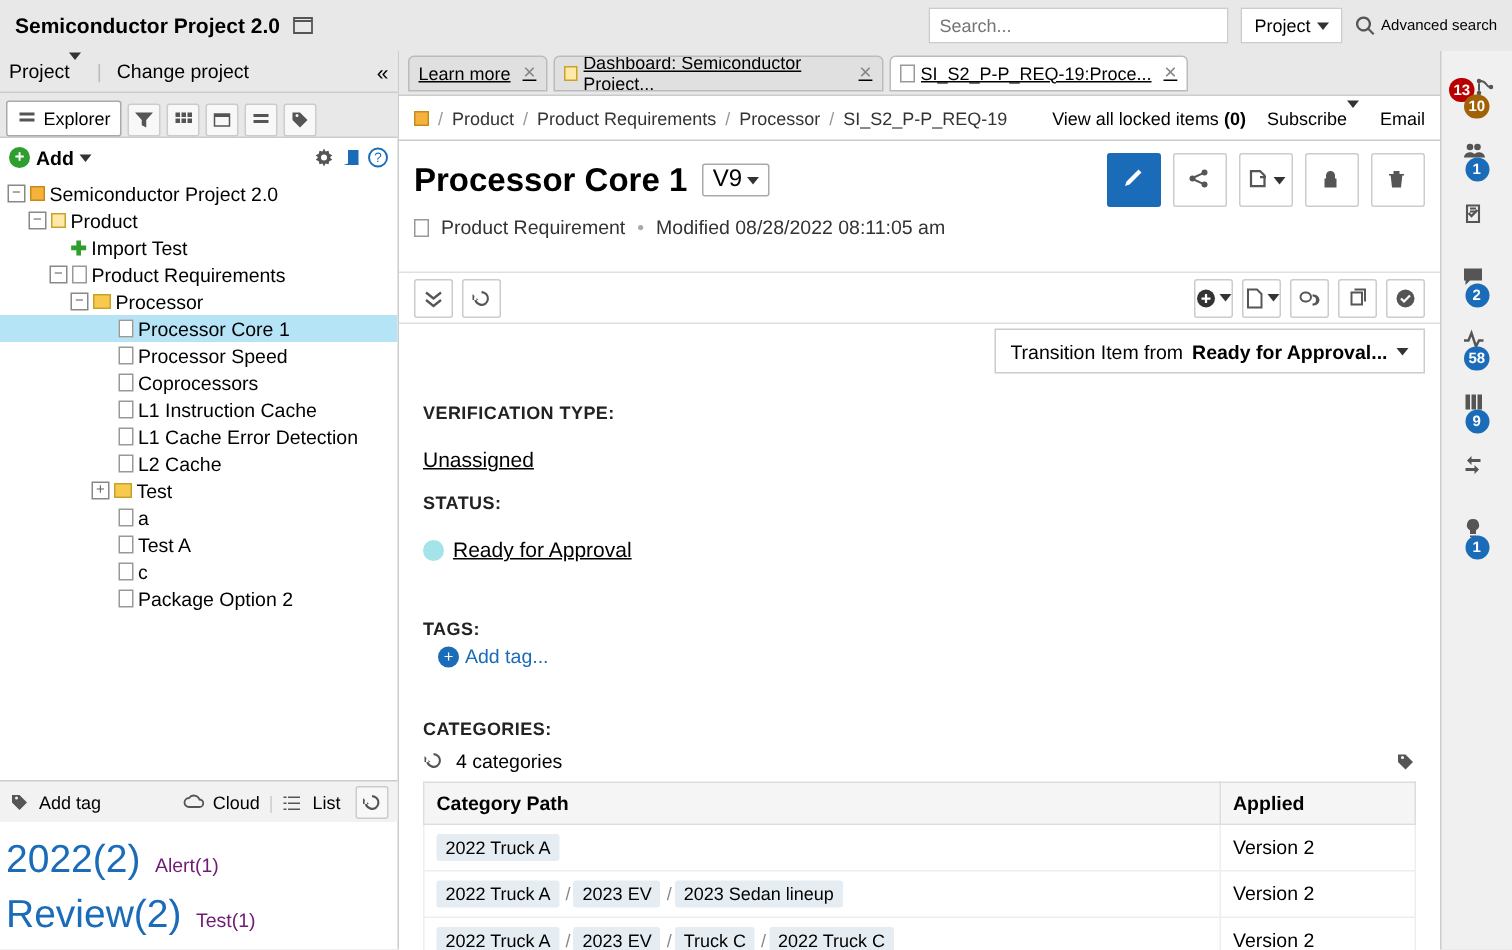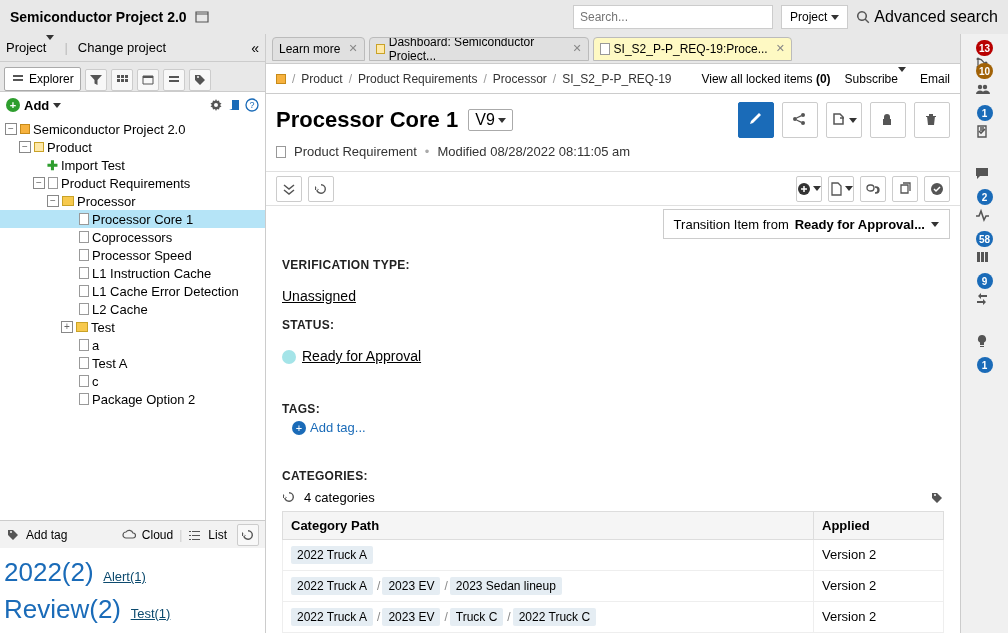--- a/index.html
+++ b/index.html
@@ -2,21 +2,21 @@
 <html><head>
 <meta charset="utf-8">
 <style>
 * { box-sizing: border-box; font-family: Arial, Helvetica, sans-serif; }
 body { margin:0; padding:0; background:#e8e8e8; font-size:13px; color:#000; overflow:hidden;}
 .topbar { height:34px; background:#e8e8e8; display:flex; align-items:center; padding:0 10px; gap:8px;}
 .topbar .title { font-weight:bold; font-size:14px;}
 .search-wrap { margin-left:auto; display:flex; align-items:center; gap:8px;}
 .search-input { height:24px; width:200px; border:1px solid #ccc; padding:0 6px; font-size:12px; background:#fff;}
 .search-scope { height:24px; background:#fff; border:1px solid #ccc; display:flex; align-items:center; padding:0 8px; gap:4px; font-size:12px;}
-.adv-search { display:flex; align-items:center; gap:4px; font-size:16px;}
+.adv-search { display:flex; align-items:center; gap:4px; font-size:10px;}
 .caret { width:0;height:0;border-left:4px solid transparent;border-right:4px solid transparent;border-top:5px solid #333;}
 .ico-svg { width:14px; height:14px; fill:#555; display:inline-block; vertical-align:middle;}
 .ico-svg-lg { width:16px; height:16px; fill:#555;}
 
 .shell { display:grid; grid-template-columns: 266px 1fr 48px; height: calc(633px - 34px); }
 
 
 .leftcol { background:#fff; border-right:1px solid #ccc; display:flex; flex-direction:column;}
 .left-menubar { height:28px; background:#e8e8e8; border-bottom:1px solid #ccc; display:flex; align-items:center; padding:0 6px; gap:10px; font-size:13px;}
 .left-menubar .collapse { margin-left:auto; font-size:14px;}
@@ -33,41 +33,41 @@
 .folder-y { width:12px; height:10px; background:#f7c94d; border:1px solid #c9a227; display:inline-block;}
 .doc-ico { width:10px; height:12px; background:#fff; border:1px solid #999; display:inline-block; position:relative;}
 .box-ico { width:10px; height:10px; border:1px solid #c9a227; background:#ffe9a8; display:inline-block;}
 .proj-ico { width:10px; height:10px; background:#f7b23e; border:1px solid #c78b1a; display:inline-block;}
 .ind { display:inline-block;}
 
 .tag-bar { height:28px; border-top:1px solid #ccc; background:#f2f2f2; display:flex; align-items:center; gap:6px; padding:0 6px; font-size:12px;}
 .tag-bar .spacer { flex:1;}
 .tag-pane { padding:6px 4px; line-height:1.4;}
 .tag-big { color:#1a6bb8; font-size:26px;}
-.tag-link { color:#0c4a6e; font-size:13px; margin-left:6px;text-decoration:underline;}
+.tag-link { color:#701a75; font-size:13px; margin-left:6px;}
 
 
 .centercol { background:#e8e8e8; display:flex; flex-direction:column; overflow:hidden;}
 .tabs { height:30px; background:#e8e8e8; display:flex; align-items:center; gap:4px; padding:0 6px; border-bottom:1px solid #ccc; overflow:hidden;}
-.tab { height:24px; background:#e0e0e0; border:1px solid #bbb; border-radius:4px 4px 0 0; display:flex; align-items:center; padding:0 6px; font-size:12px; gap:4px; max-width:220px; overflow:hidden;}
-.tab.active { background:#fef9c3;}
+.tab { height:24px; background:#e0e0e0; border:1px solid #bbb; border-radius:4px 4px 0 0; display:flex; align-items:center; padding:0 6px; font-size:12px; gap:4px; max-width:220px; overflow:hidden;text-decoration:underline;}
+.tab.active { background:#ffffff;}
 .tab .x { color:#888; margin-left:4px; font-size:11px;}
 .crumb-bar { height:30px; background:#fff; border-bottom:1px solid #ccc; display:flex; align-items:center; padding:0 10px; gap:6px; font-size:12px;}
 .crumb-bar .crumb { color:#333;}
 .crumb-bar .sep { color:#999;}
 .crumb-bar .right { margin-left:auto; display:flex; gap:14px; align-items:center;}
 .bold { font-weight:bold;}
 .head-row { background:#fff; padding:8px 10px 6px 10px; display:flex; align-items:center; gap:10px;}
 .head-row h1 { font-size:22px; font-weight:bold; margin:0;}
 .ver-badge { border:1px solid #aaa; border-radius:2px; padding:1px 6px; font-size:16px; display:flex; align-items:center; gap:3px;}
 .head-actions { margin-left:auto; display:flex; gap:8px;}
 .sq-btn { width:36px; height:36px; border:1px solid #ccc; background:#fff; border-radius:2px; display:flex; align-items:center; justify-content:center;}
 .sq-btn.primary { background:#1a6bb8; border-color:#1a6bb8;}
 .sq-btn.primary .ico-svg-lg { fill:#fff;}
-.meta-row { background:#fff; padding:0 10px 12px 10px; font-size:13px; color:#333; display:flex; align-items:center; gap:8px; border-bottom:1px solid #e0e0e0;}
+.meta-row { background:#fff; padding:0 10px 22px 10px; font-size:13px; color:#333; display:flex; align-items:center; gap:8px; border-bottom:1px solid #e0e0e0;}
 .meta-row .dot { color:#aaa;}
 .sub-toolbar { background:#fff; height:34px; display:flex; align-items:center; padding:0 10px; gap:6px; border-bottom:1px solid #e0e0e0;}
 .sub-toolbar .right { margin-left:auto; display:flex; gap:6px;}
 .mini-btn { width:26px; height:26px; border:1px solid #ccc; background:#fff; border-radius:2px; display:flex; align-items:center; justify-content:center;}
 .transition { position:relative; background:#fff; height:36px; display:flex; align-items:center; padding-right:10px;}
 .transition-box { margin-left:auto; border:1px solid #ccc; height:30px; display:flex; align-items:center; padding:0 10px; gap:6px; font-size:13px;}
 .content { flex:1; overflow:auto; background:#fff; padding:8px 16px 20px 16px;}
 .fld-label { font-weight:bold; font-size:12px; letter-spacing:0.3px; color:#222; margin-top:8px;}
 .fld-val { font-size:14px; margin-top:16px; margin-bottom:14px;text-decoration:underline;}
 .status-dot { width:14px; height:14px; border-radius:50%; background:#a4e4e8; display:inline-block; vertical-align:middle; margin-right:6px;}
@@ -75,21 +75,21 @@
 .plus-circ-b { width:14px; height:14px; border-radius:50%; background:#1a6bb8; color:#fff; display:flex; align-items:center; justify-content:center; font-size:11px;}
 .cat-head { display:flex; align-items:center; gap:8px; margin-top:6px; margin-bottom:6px;}
 .cat-table { width:100%; border-collapse:collapse; font-size:13px;}
 .cat-table th { text-align:left; background:#f5f5f5; border:1px solid #ddd; padding:6px 8px; font-weight:bold;}
 .cat-table td { border:1px solid #eee; padding:6px 8px;}
 .chip { background:#e5edf3; border-radius:2px; padding:2px 6px; font-size:12px; display:inline-block; margin-right:2px;}
 .path-sep { color:#888; margin:0 2px; font-size:12px;}
 
 
 .rightrail { background:#f0f0f0; border-left:1px solid #ccc; display:flex; flex-direction:column; align-items:center; padding-top:6px; gap:2px;}
-.rail-item { width:40px; height:40px; display:flex; flex-direction:column; align-items:center; position:relative; cursor:pointer;}
+.rail-item { width:40px; height:40px; display:flex; align-items:center; justify-content:center; position:relative; cursor:pointer;}
 .rail-ico { width:20px; height:18px; fill:#555;}
 .rail-badge { min-width:16px; height:16px; border-radius:8px; background:#b80000; color:#fff; font-size:10px; font-weight:bold; display:flex; align-items:center; justify-content:center; padding:0 3px;}
 .rail-badge.bottom { background:#a16207; position:absolute; bottom:1px;}
 .rail-badge.blue { background:#1a6bb8;}
 
 </style>
 </head>
 <body>
 
 <svg width="0" height="0" style="position:absolute">
@@ -322,26 +322,26 @@
           <span>Processor</span>
         </div>
     <div class="tree-row selected">
           <span class="ind" style="width:76px"></span>
           <span class="doc-ico"></span>
           <span>Processor Core 1</span>
         </div>
     <div class="tree-row">
           <span class="ind" style="width:76px"></span>
           <span class="doc-ico"></span>
+          <span>Processor Speed</span>
+        </div>
+    <div class="tree-row">
+          <span class="ind" style="width:76px"></span>
+          <span class="doc-ico"></span>
           <span>Coprocessors</span>
-        </div>
-    <div class="tree-row">
-          <span class="ind" style="width:76px"></span>
-          <span class="doc-ico"></span>
-          <span>Processor Speed</span>
         </div>
     <div class="tree-row">
           <span class="ind" style="width:76px"></span>
           <span class="doc-ico"></span>
           <span>L1 Instruction Cache</span>
         </div>
     <div class="tree-row">
           <span class="ind" style="width:76px"></span>
           <span class="doc-ico"></span>
           <span>L1 Cache Error Detection</span>

